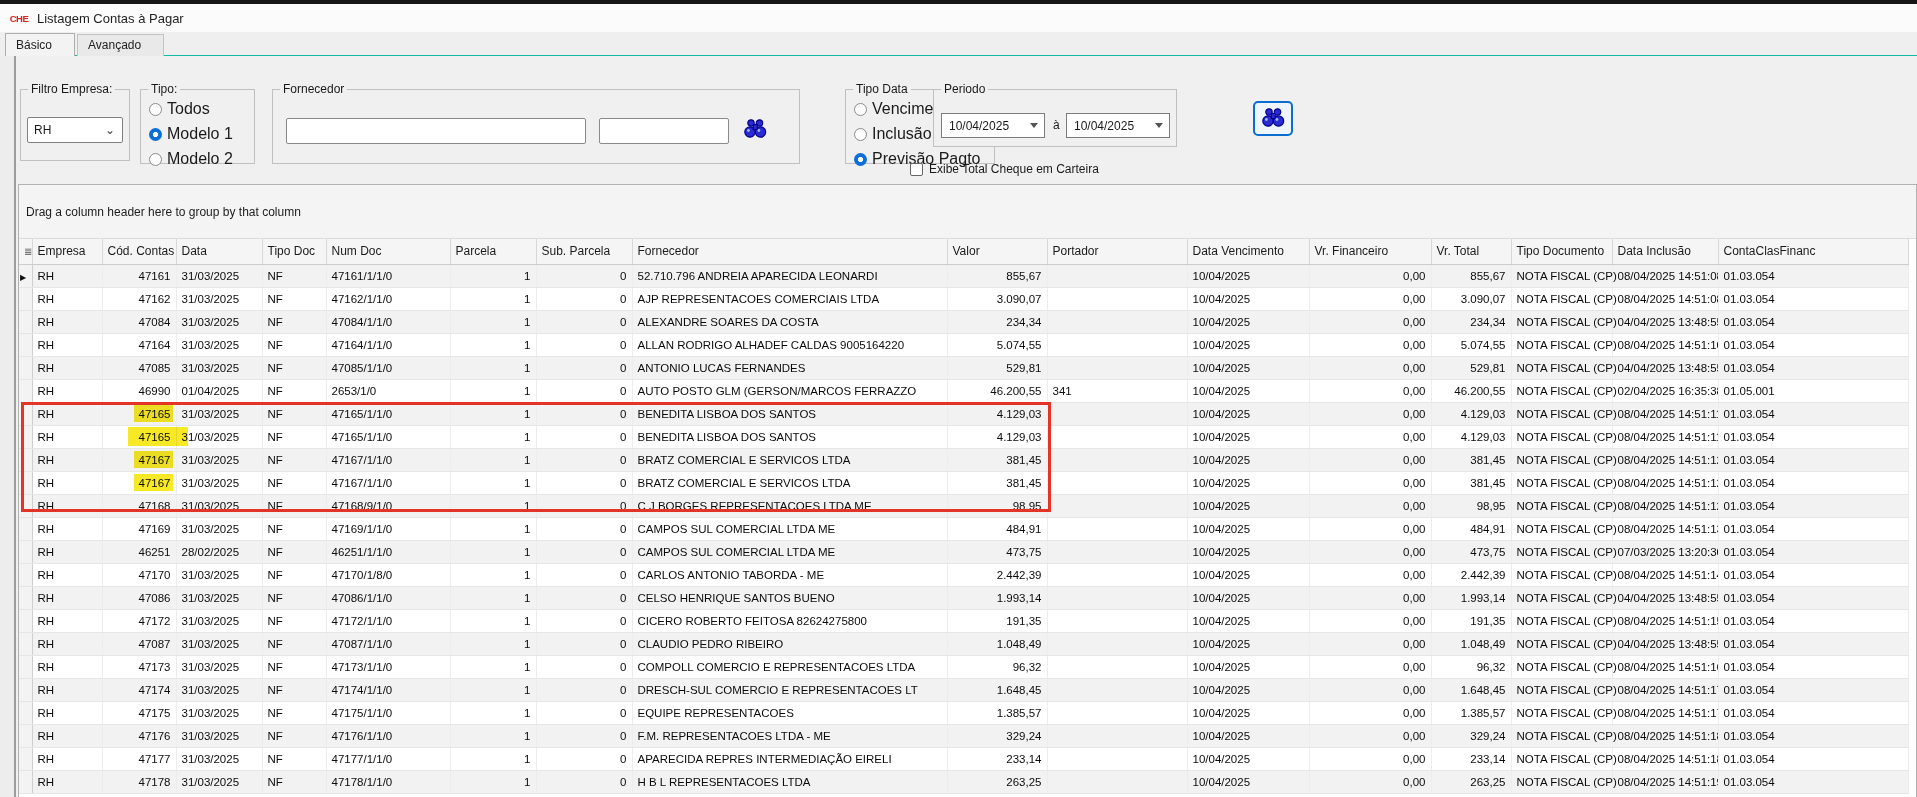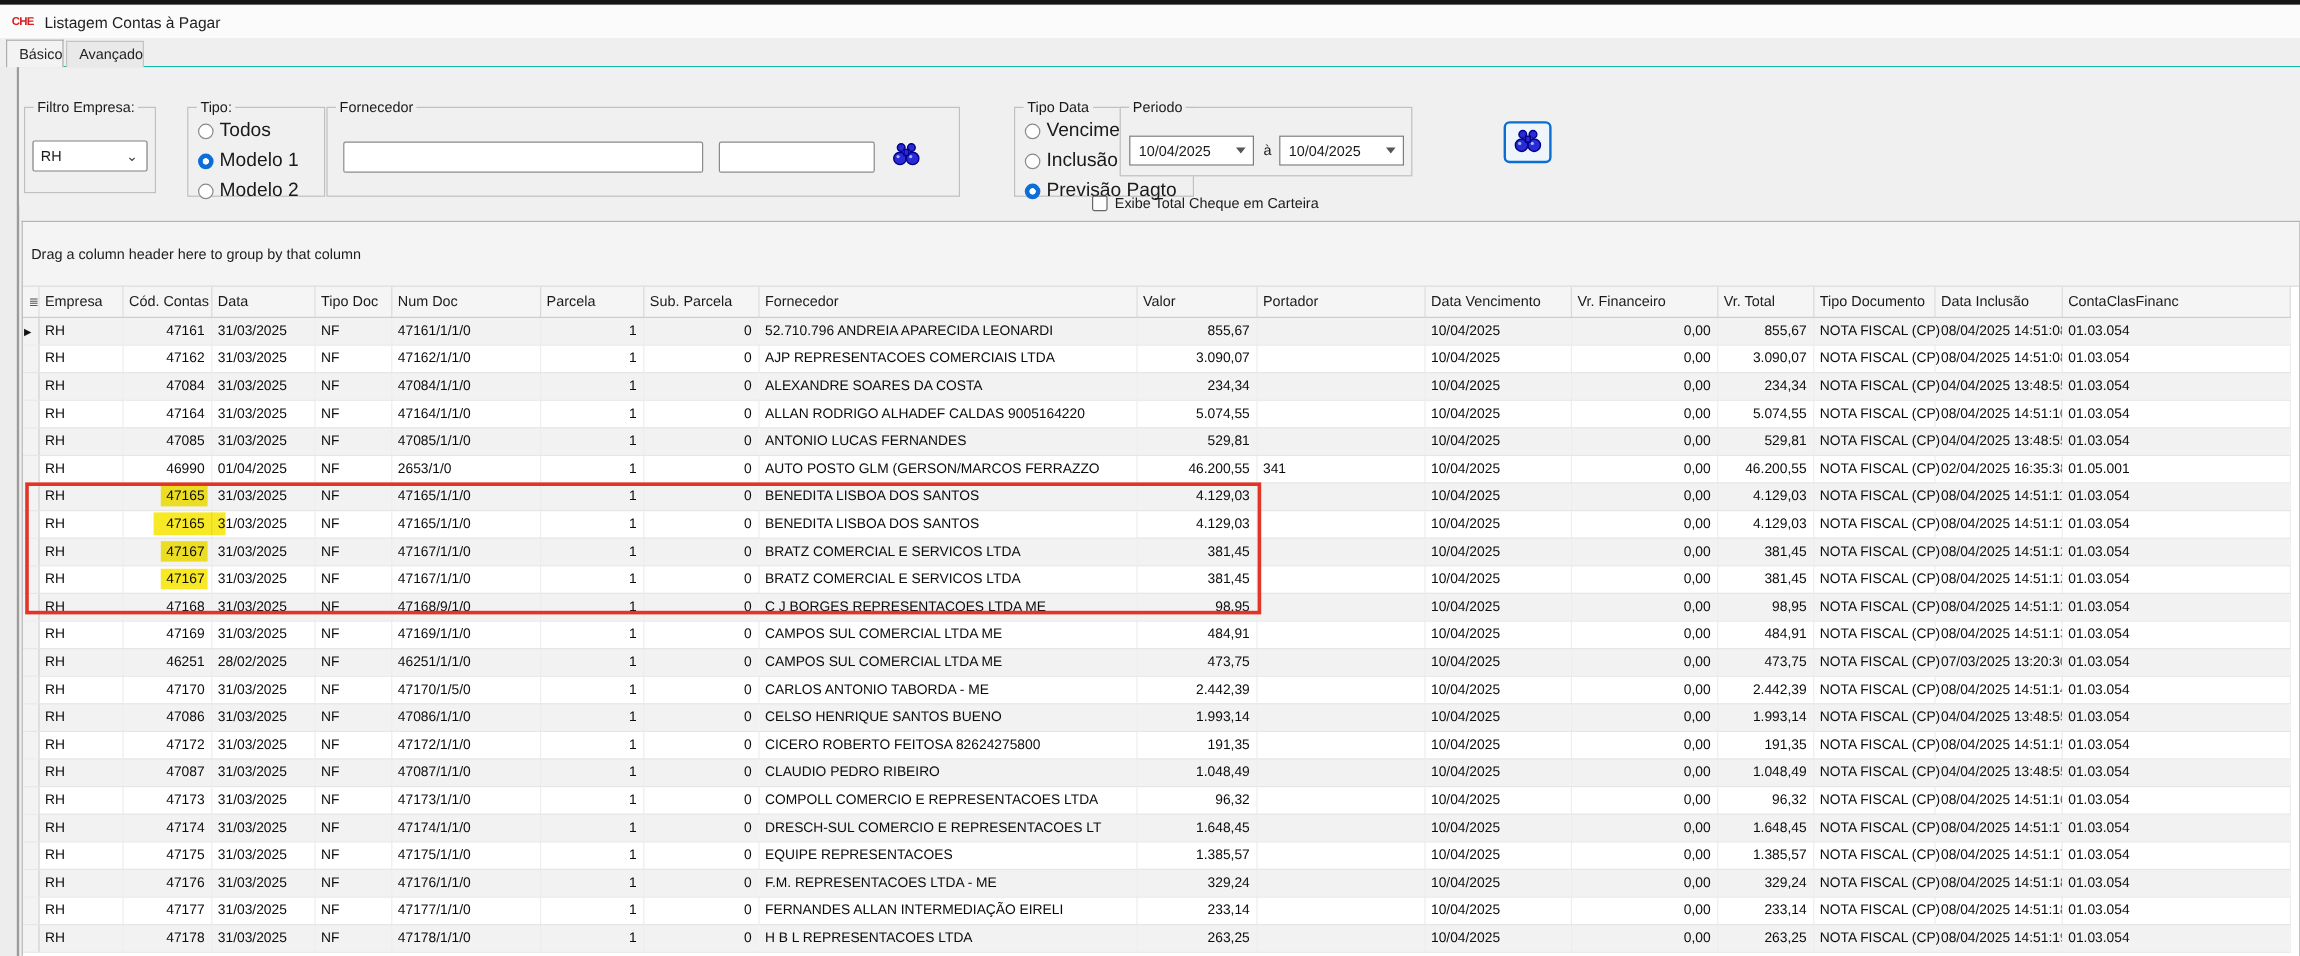--- a/index.html
+++ b/index.html
@@ -6,21 +6,21 @@
   html,body { width:1917px; height:797px; overflow:hidden;
     font-family:"Liberation Sans", sans-serif; background:#ededed; color:#1a1a1a; }
   .topedge { height:4px; background:#161616; }
   
   .titlebar { height:28px; background:#fbfbfb; display:flex; align-items:center; padding-left:8px; }
   .logo { width:22px; height:15px; display:inline-flex; align-items:center; justify-content:center;
     color:#d6211e; font-weight:800; font-size:9.5px; letter-spacing:-0.6px; margin-right:7px;text-align:right; }
   .title { font-size:13px; color:#1f1f1f; }
   
   .tabstrip { height:23px; background:#efefef; display:flex; align-items:flex-end; padding-left:5px; position:relative; z-index:3; }
-  .tab { font-size:12px; padding:3px 0 4px 10px; border:1px solid #c3c3c3; border-bottom:none;
+  .tab { font-size:12px; padding:3px 22px 4px 10px; border:1px solid #c3c3c3; border-bottom:none;
     background:#e9e9e9; color:#222; margin-right:2px; position:relative; top:1px; cursor:default;text-align:center; }
   .tab.active { background:#f3f3f3; border-color:#adadad; padding-top:4px; z-index:4; }
   
   .content { margin-left:14px; height:762px; background:#f0f0f0;
     border-top:1px solid #14b8a6; border-left:2px solid #9c9c9c; position:relative; }
   
   .filterpanel { position:relative; height:115px; background:#f0f0f0; }
   .gbox { position:absolute; border:1px solid #c0c0c0; background:#f0f0f0; }
   .glabel { position:absolute; top:-8px; left:7px; background:#f0f0f0; padding:0 3px; font-size:12px; white-space:nowrap; }
   .combo { position:absolute; height:26px; background:#fff; border:1px solid #818181; border-radius:2px;
@@ -86,21 +86,21 @@
   <div class="filterpanel">
 
     <div class="gbox" style="left:4px; top:33px; width:110px; height:72px;">
       <span class="glabel">Filtro Empresa:</span>
       <div class="combo" style="left:6px; top:27px; width:96px;">
         <span>RH</span>
         <span class="chev">⌄</span>
       </div>
     </div>
 
-    <div class="gbox" style="left:140px; top:33px; width:115px; height:75px;">
+    <div class="gbox" style="left:124px; top:33px; width:115px; height:75px;">
       <span class="glabel">Tipo:</span>
       <div class="radiocol" id="tipo-radios">
           <label class="radio">
             <span class="rb"></span>
             <span>Todos</span>
           </label>
           <label class="radio">
             <span class="rb on"></span>
             <span>Modelo 1</span>
           </label>
@@ -472,21 +472,21 @@
             <td>NOTA FISCAL (CP)</td>
             <td class="clip">07/03/2025 13:20:30</td>
             <td class="clip">01.03.054</td>
           </tr>
           <tr>
             <td class="ind"></td>
             <td>RH</td>
             <td class="num">47170</td>
             <td>31/03/2025</td>
             <td>NF</td>
-            <td>47170/1/5/0</td>
+            <td>47170/1/8/0</td>
             <td class="num">1</td>
             <td class="num">0</td>
             <td class="clip">CARLOS ANTONIO TABORDA - ME</td>
             <td class="num">2.442,39</td>
             <td></td>
             <td>10/04/2025</td>
             <td class="num">0,00</td>
             <td class="num">2.442,39</td>
             <td>NOTA FISCAL (CP)</td>
             <td class="clip">08/04/2025 14:51:14</td>
@@ -627,21 +627,21 @@
           </tr>
           <tr>
             <td class="ind"></td>
             <td>RH</td>
             <td class="num">47177</td>
             <td>31/03/2025</td>
             <td>NF</td>
             <td>47177/1/1/0</td>
             <td class="num">1</td>
             <td class="num">0</td>
-            <td class="clip">FERNANDES ALLAN INTERMEDIAÇÃO EIRELI</td>
+            <td class="clip">APARECIDA REPRES INTERMEDIAÇÃO EIRELI</td>
             <td class="num">233,14</td>
             <td></td>
             <td>10/04/2025</td>
             <td class="num">0,00</td>
             <td class="num">233,14</td>
             <td>NOTA FISCAL (CP)</td>
             <td class="clip">08/04/2025 14:51:18</td>
             <td class="clip">01.03.054</td>
           </tr>
           <tr>

